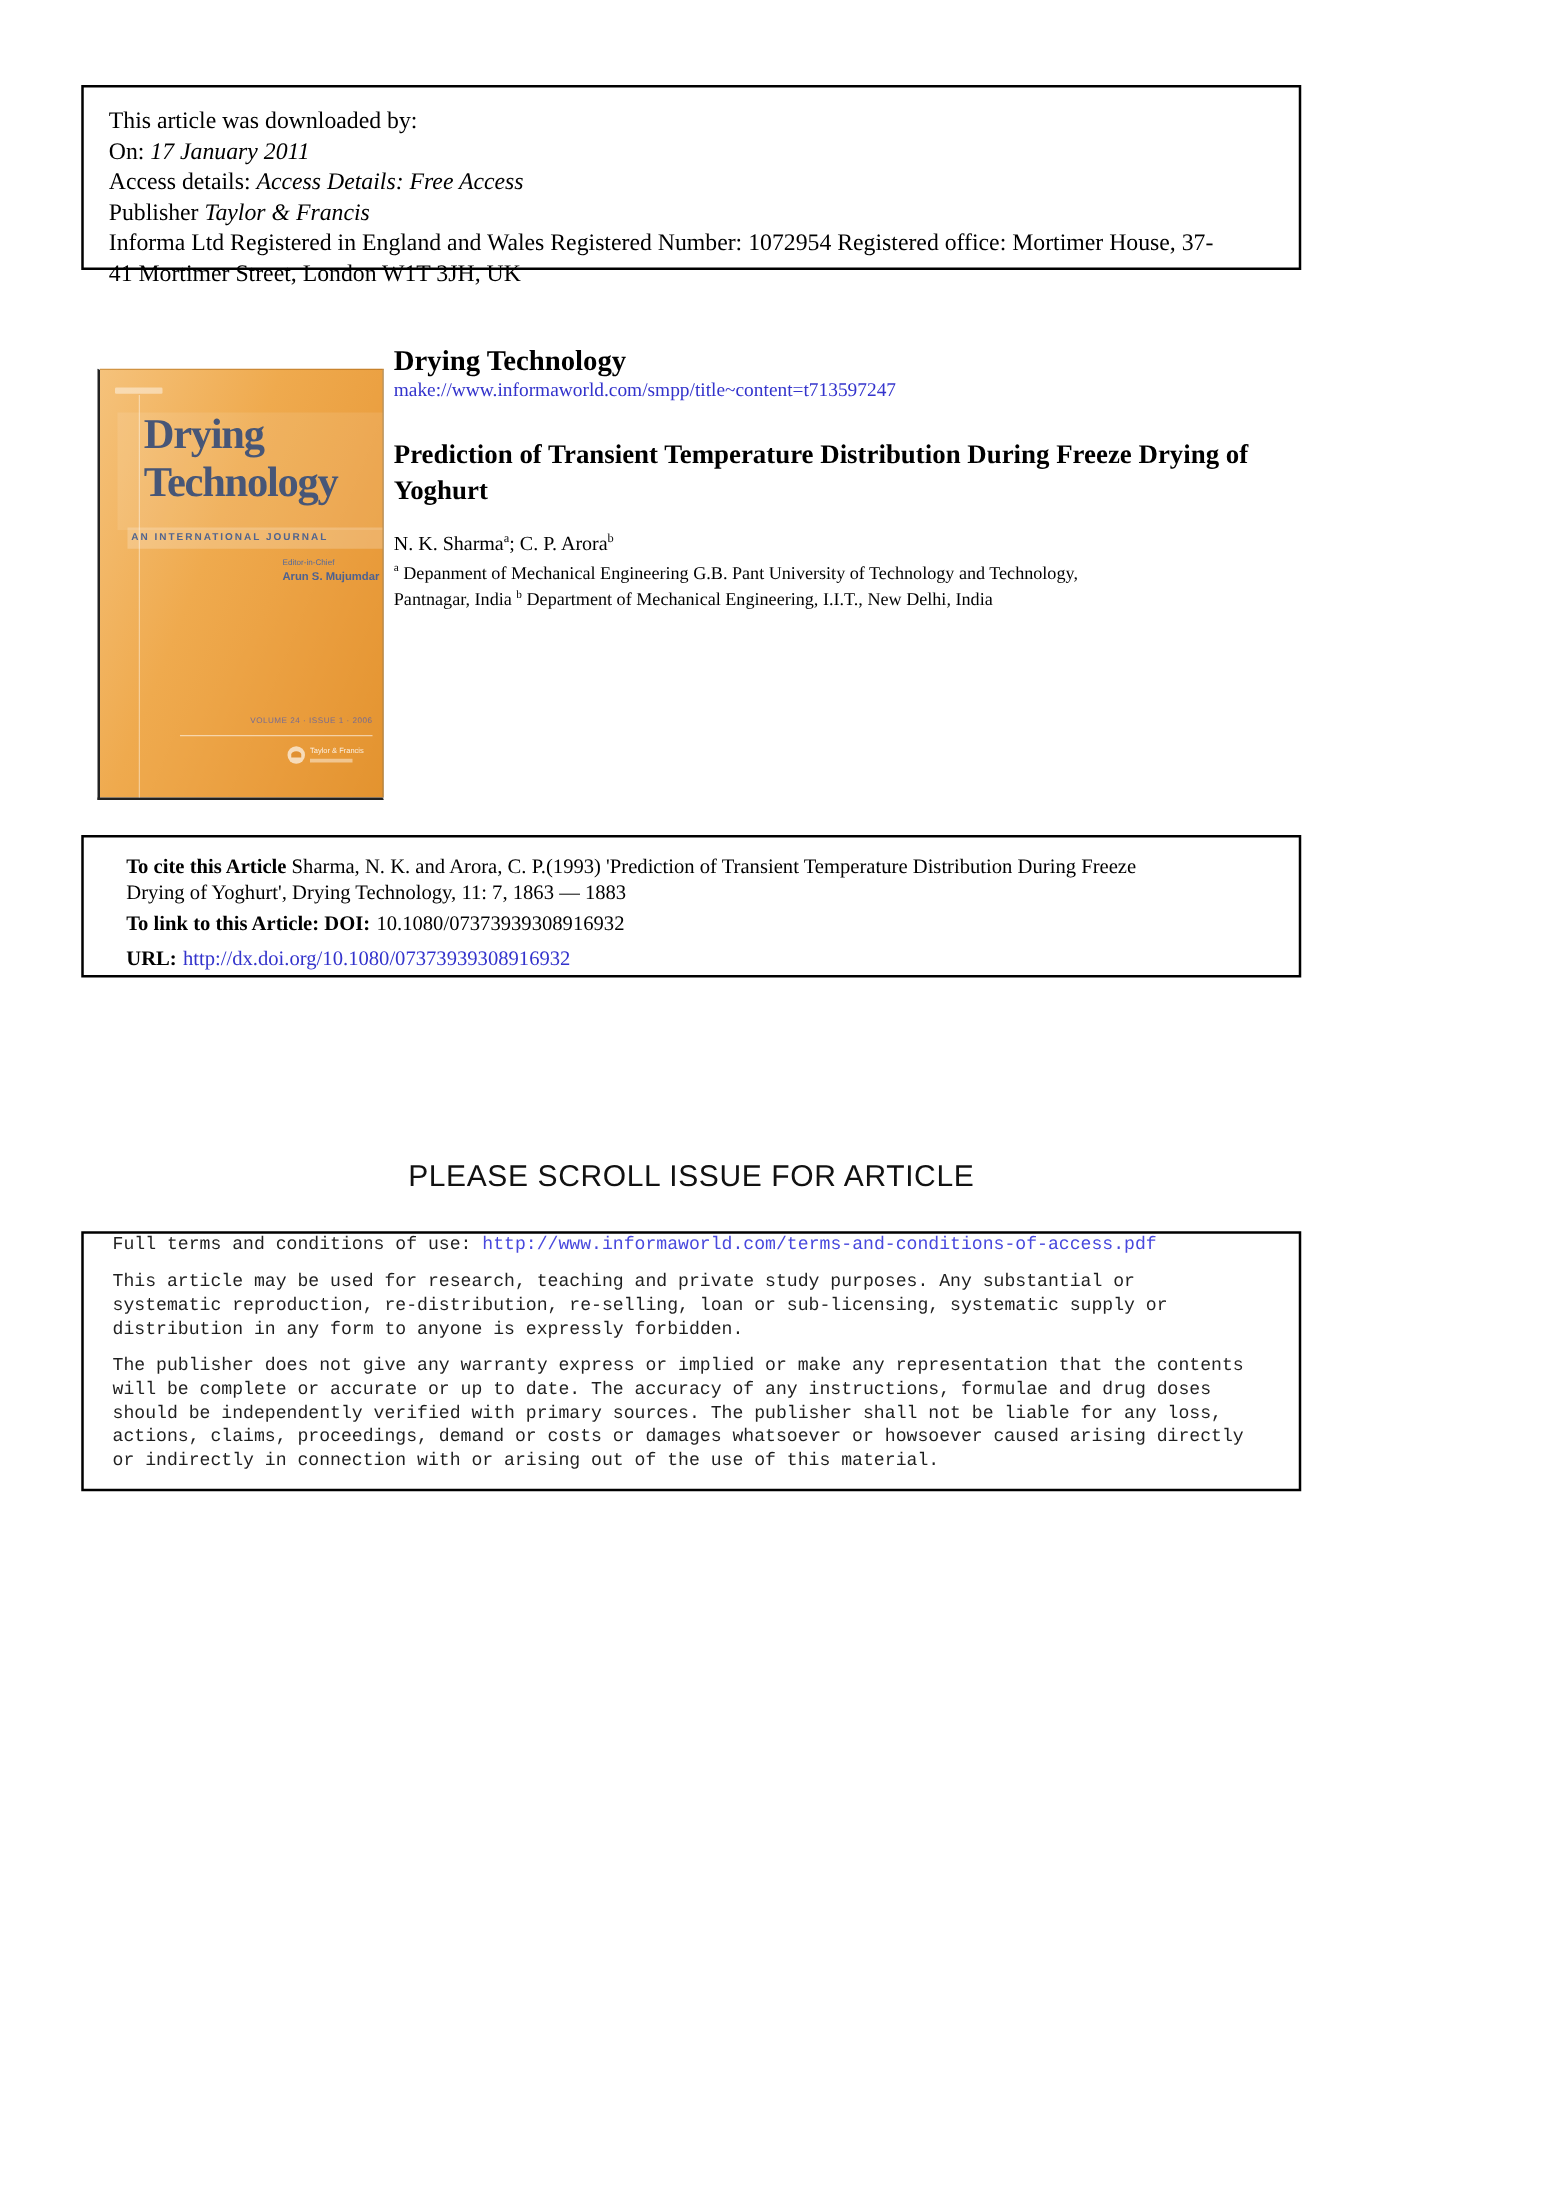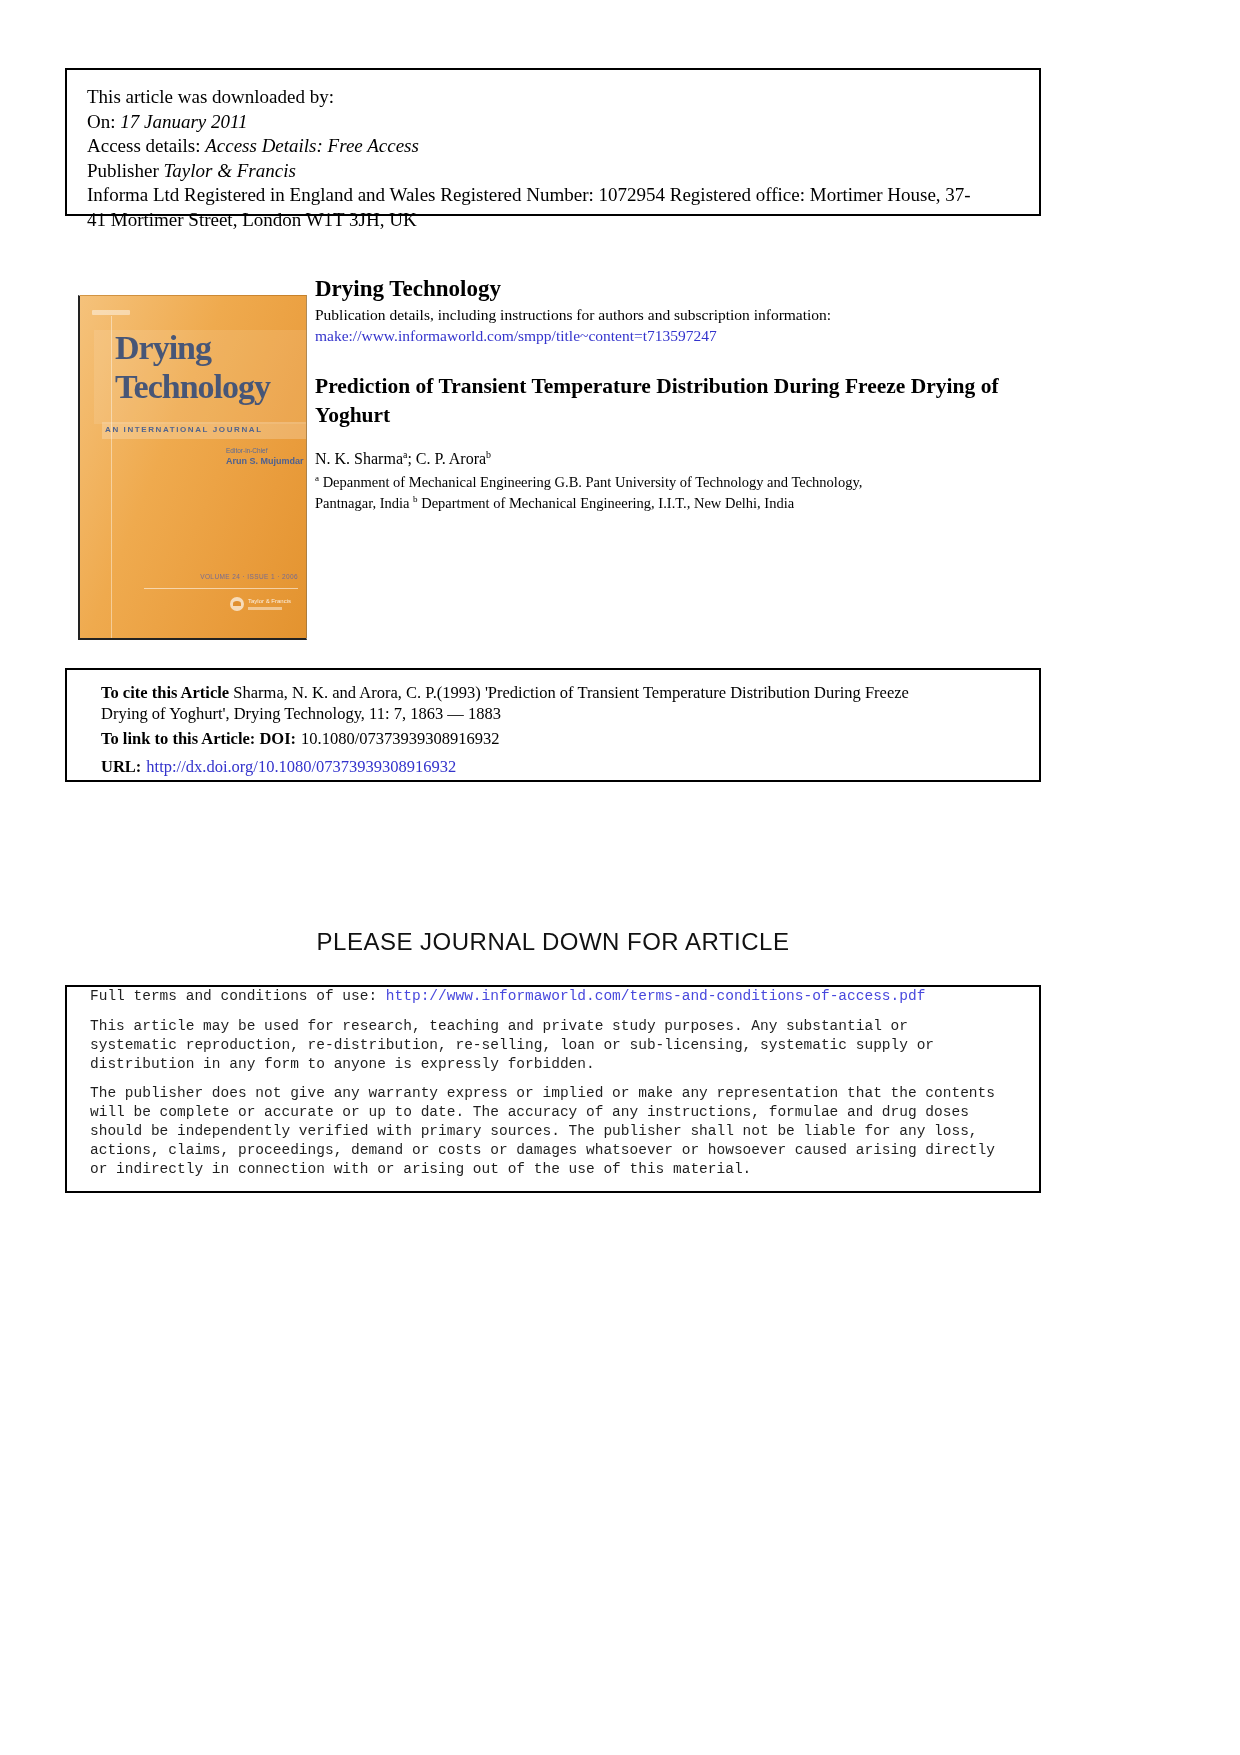--- a/index.html
+++ b/index.html
@@ -133,38 +133,37 @@
     <span class="cover-rule"></span>
     <span class="cover-logo">
       <span class="cover-logo-circle"></span>
       <span class="cover-logo-text">Taylor &amp; Francis</span>
       <span class="cover-logo-subbar"></span>
     </span>
   </div>
 
   <div class="journal-info">
     <h1 class="journal-title">Drying Technology</h1>
-    <p class="pub-details">Publication details, including instructions for authors and subscription information:</p>
     <a class="link journal-link">make://www.informaworld.com/smpp/title~content=t713597247</a>
     <h2 class="article-title">Prediction of Transient Temperature Distribution During Freeze Drying of Yoghurt</h2>
     <p class="authors"><span>N. K. Sharma</span><sup>a</sup><span>; </span><span>C. P. Arora</span><sup>b</sup></p>
     <p class="affiliations">
       <span class="aff-line"><sup>a</sup><span> Depanment of Mechanical Engineering G.B. Pant University of Technology and Technology,</span></span>
       <span class="aff-line"><span>Pantnagar, India </span><sup>b</sup><span> Department of Mechanical Engineering, I.I.T., New Delhi, India</span></span>
     </p>
   </div>
 
   <section class="box cite-box">
     <p class="preline"><span class="lbl">To cite this Article</span><span> Sharma, N. K. and Arora, C. P.(1993) 'Prediction of Transient Temperature Distribution During Freeze
 Drying of Yoghurt', Drying Technology, 11: 7, 1863 — 1883</span></p>
     <p class="row2"><span class="lbl">To link to this Article: DOI:</span><span class="val">10.1080/07373939308916932</span></p>
     <p class="row3"><span class="lbl">URL:</span><a class="link val">http://dx.doi.org/10.1080/07373939308916932</a></p>
   </section>
 
-  <div class="scroll-notice">PLEASE JOURNAL DOWN FOR ARTICLE</div>
+  <div class="scroll-notice">PLEASE SCROLL ISSUE FOR ARTICLE</div>
 
   <section class="box terms-box">
     <p><span>Full terms and conditions of use: </span><a class="link terms-link">http://www.informaworld.com/terms-and-conditions-of-access.pdf</a></p>
     <p class="preline para1">This article may be used for research, teaching and private study purposes. Any substantial or
 systematic reproduction, re-distribution, re-selling, loan or sub-licensing, systematic supply or
 distribution in any form to anyone is expressly forbidden.</p>
     <p class="preline para2">The publisher does not give any warranty express or implied or make any representation that the contents
 will be complete or accurate or up to date. The accuracy of any instructions, formulae and drug doses
 should be independently verified with primary sources. The publisher shall not be liable for any loss,
 actions, claims, proceedings, demand or costs or damages whatsoever or howsoever caused arising directly

